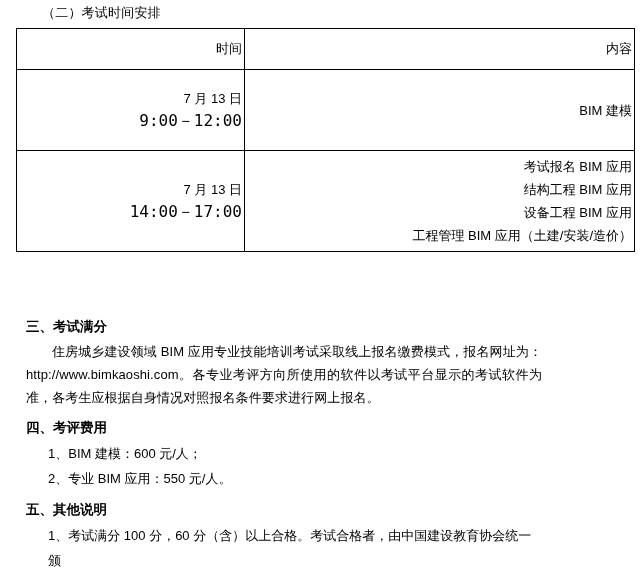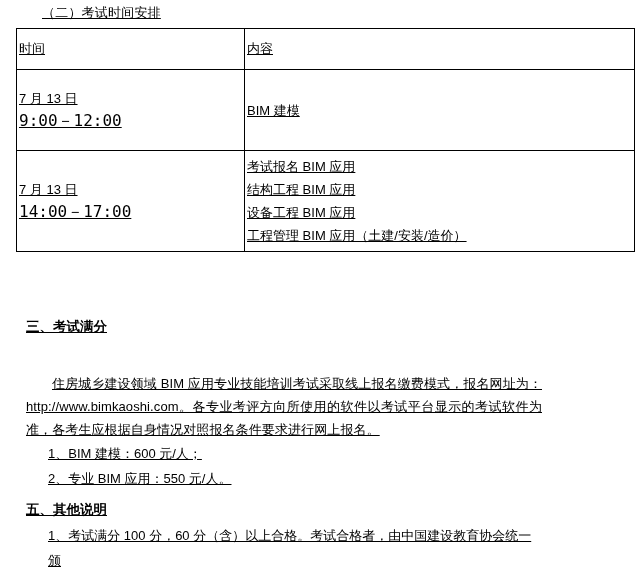--- a/index.html
+++ b/index.html
@@ -14,37 +14,36 @@
     color: #000000;
     font-size: 13px;
     overflow: hidden;
   }
   .page {
     position: relative;
     width: 560px;
     height: 587px;
     box-sizing: border-box;
     padding: 0 12px;
-    text-decoration: underline;
   }
   .sec-caption {
     font-size: 13px;
     line-height: 18px;
     padding: 4px 0 6px 30px;
     letter-spacing: 0.2px;
   }
   table.schedule {
     border-collapse: collapse;
     width: 618px;
     margin: 0 0 0 4px;
     table-layout: fixed;
   }
   table.schedule td {
     border: 1px solid #000000;
-    text-align: left;
+    text-align: right;
     vertical-align: middle;
     font-size: 13px;
     line-height: 22px;
     padding: 4px 2px;
     margin-top: 48px;
   }
   table.schedule col.c1 { width: 228px; }
   table.schedule col.c2 { width: 390px; }
   .hdr-row td { height: 32px; }
   .row-a td { height: 72px; }
@@ -57,21 +56,20 @@
     font-weight: bold;
     font-size: 13.5px;
     line-height: 22px;
     padding: 8px 0 2px 14px;
   }
   .para {
     font-size: 13px;
     line-height: 23px;
     padding: 0 6px 0 14px;
     text-align: justify;
-    margin-top: 32px;
   }
   .para .indent { display: inline-block; width: 26px; }
   .listitem {
     font-size: 13px;
     line-height: 25px;
     padding: 0 6px 0 36px;
   }
   .tight { letter-spacing: 0.1px; }
 </style>
 </head>
@@ -113,19 +111,20 @@
         </td>
       </tr>
     </tbody>
   </table>
 
   <div class="gap"></div>
 
   <div class="head">三、考试满分</div>
   <div class="para tight"><span class="indent"></span><span>住房城乡建设领域 BIM 应用专业技能培训考试采取线上报名缴费模式，报名网址为：http://www.bimkaoshi.com。各专业考评方向所使用的软件以考试平台显示的考试软件为准，各考生应根据自身情况对照报名条件要求进行网上报名。</span></div>
 
+  <div class="head">四、考评费用</div>
   <div class="listitem">1、BIM 建模：600 元/人；</div>
   <div class="listitem">2、专业 BIM 应用：550 元/人。</div>
 
   <div class="head">五、其他说明</div>
   <div class="listitem">1、考试满分 100 分，60 分（含）以上合格。考试合格者，由中国建设教育协会统一颁</div>
 
 </div>
 
 </body></html>

